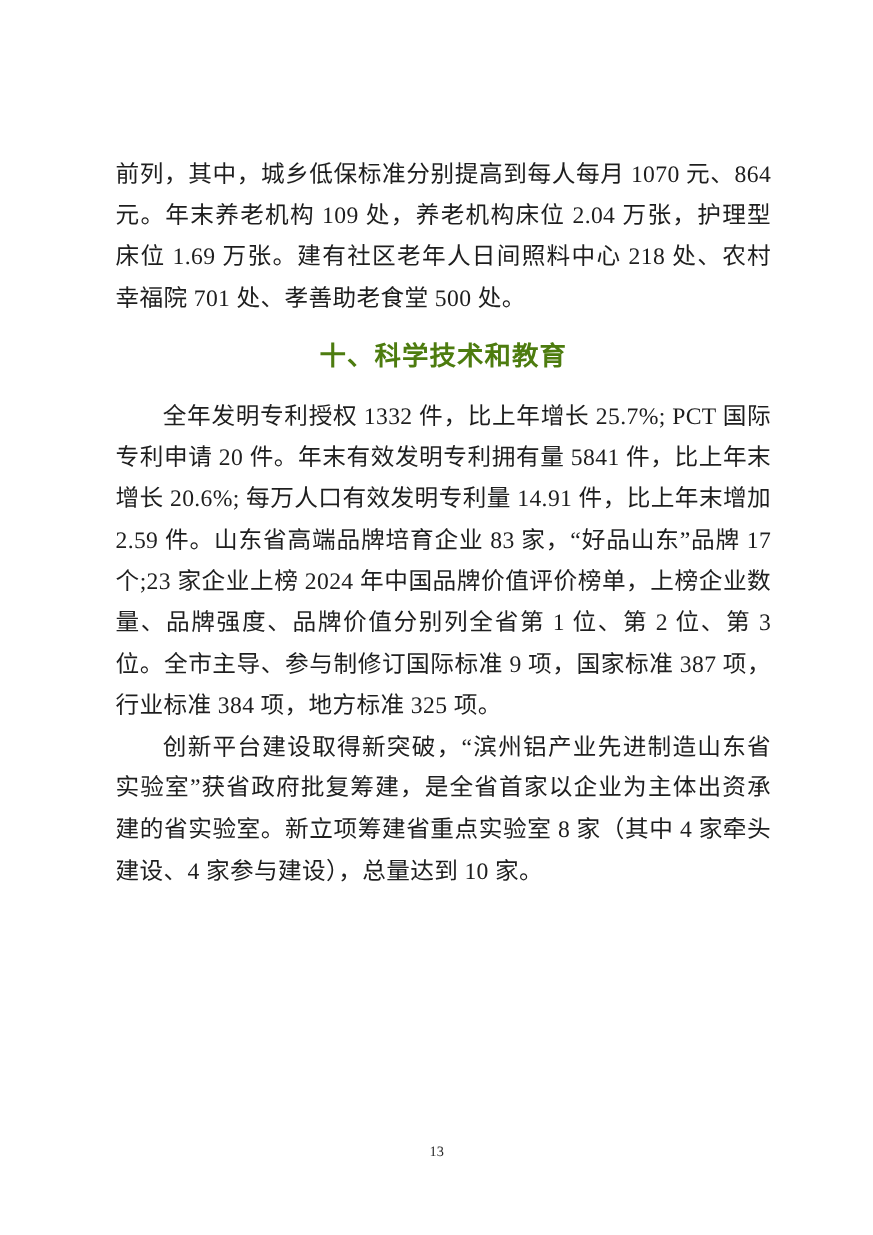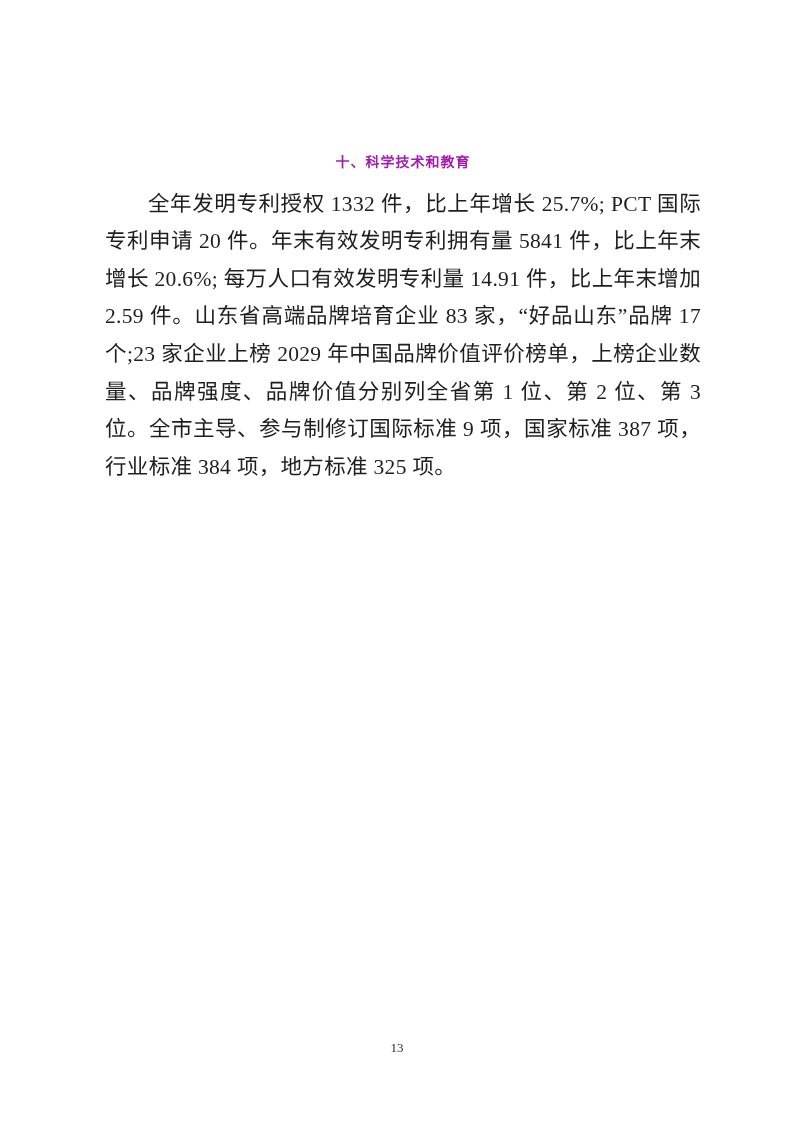--- a/index.html
+++ b/index.html
@@ -32,48 +32,50 @@
     text-justify: inter-character;
   }
   .para {
     margin: 0;
     padding: 0;
   }
   .para.indent {
     text-indent: 2em;
   }
   .section-heading {
-    margin: 4px;
+    margin: 16px;
     padding: 0;
     font-family: "Liberation Sans", "DejaVu Sans", sans-serif;
     font-weight: 700;
-    font-size: 14px;
+    font-size: 24px;
     line-height: 37.6px;
     letter-spacing: 1px;
     text-align: center;
     text-indent: 0;
-    color: #a21caf;
+    color: #4d7c0f;
   }
   .footer {
     position: absolute;
     top: 1038px;
     left: 0;
     width: 100%;
     text-align: center;
   }
   .page-number {
     font-family: "Liberation Serif", "DejaVu Serif", serif;
     font-size: 13px;
     color: #2a2a2a;
   }
 </style>
 </head>
 <body>
 
 <div class="page">
   <div class="content">
+    <p class="para">前列，其中，城乡低保标准分别提高到每人每月 1070 元、864 元。年末养老机构 109 处，养老机构床位 2.04 万张，护理型床位 1.69 万张。建有社区老年人日间照料中心 218 处、农村幸福院 701 处、孝善助老食堂 500 处。</p>
     <h2 class="section-heading">十、科学技术和教育</h2>
-    <p class="para indent">全年发明专利授权 1332 件，比上年增长 25.7%; PCT 国际专利申请 20 件。年末有效发明专利拥有量 5841 件，比上年末增长 20.6%; 每万人口有效发明专利量 14.91 件，比上年末增加 2.59 件。山东省高端品牌培育企业 83 家，“好品山东”品牌 17 个;23 家企业上榜 2029 年中国品牌价值评价榜单，上榜企业数量、品牌强度、品牌价值分别列全省第 1 位、第 2 位、第 3 位。全市主导、参与制修订国际标准 9 项，国家标准 387 项，行业标准 384 项，地方标准 325 项。</p>
+    <p class="para indent">全年发明专利授权 1332 件，比上年增长 25.7%; PCT 国际专利申请 20 件。年末有效发明专利拥有量 5841 件，比上年末增长 20.6%; 每万人口有效发明专利量 14.91 件，比上年末增加 2.59 件。山东省高端品牌培育企业 83 家，“好品山东”品牌 17 个;23 家企业上榜 2024 年中国品牌价值评价榜单，上榜企业数量、品牌强度、品牌价值分别列全省第 1 位、第 2 位、第 3 位。全市主导、参与制修订国际标准 9 项，国家标准 387 项，行业标准 384 项，地方标准 325 项。</p>
+    <p class="para indent">创新平台建设取得新突破，“滨州铝产业先进制造山东省实验室”获省政府批复筹建，是全省首家以企业为主体出资承建的省实验室。新立项筹建省重点实验室 8 家（其中 4 家牵头建设、4 家参与建设），总量达到 10 家。</p>
   </div>
   <div class="footer">
     <span class="page-number">13</span>
   </div>
 </div>
 
 </body></html>

